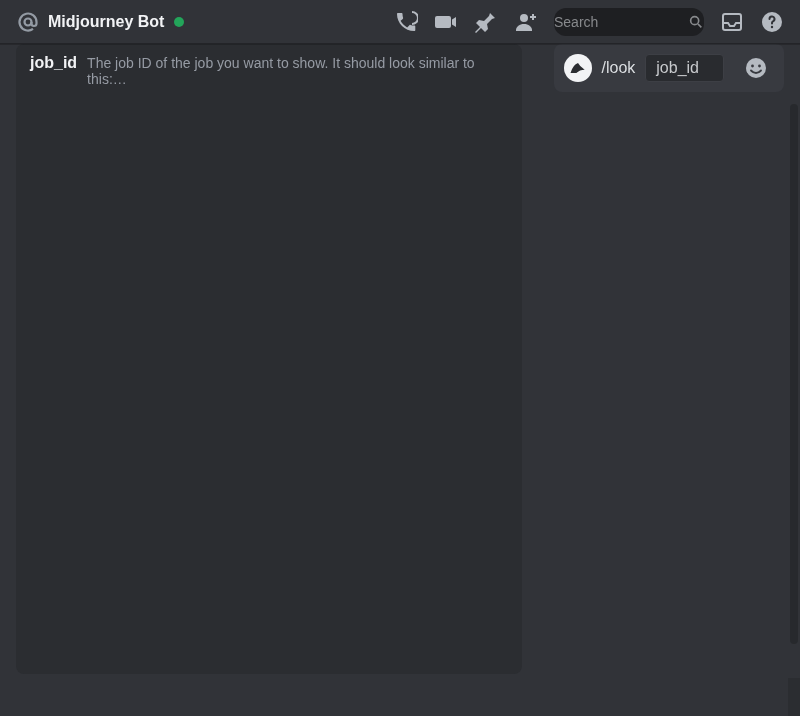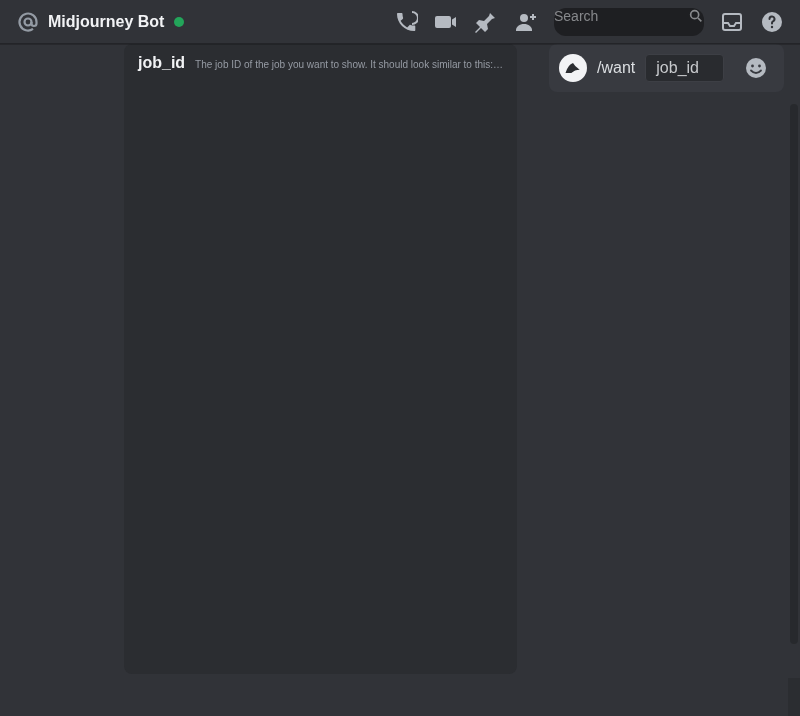--- a/index.html
+++ b/index.html
@@ -64,21 +64,21 @@
       display: flex;
       align-items: center;
       justify-content: center;
     }
     .search-wrap {
       background: #1e1f22;
       border-radius: 12px;
       width: 150px;
       height: 28px;
       display: flex;
-      align-items: flex-start;
+      align-items: center;
       padding: 0 0;
     }
     .search-input {
       background: transparent;
       border: none;
       outline: none;
       color: #dbdee1;
       font-size: 14px;
       width: 100%;
     }
@@ -110,21 +110,21 @@
       align-items: baseline;
       gap: 10px;
     }
     .suggestion-param {
       color: #f2f3f5;
       font-weight: 700;
       font-size: 16px;
     }
     .suggestion-desc {
       color: #969ba4;
-      font-size: 10px;
+      font-size: 14px;
     }
     .input-bar {
       margin: 0 16px 24px 16px;
       background: #383a40;
       border-radius: 8px;
       height: 48px;
       display: flex;
       align-items: center;
       padding: 0 16px 0 10px;
       gap: 10px;
@@ -255,21 +255,21 @@
     <span class="suggestion-param">job_id</span>
     <span class="suggestion-desc">The job ID of the job you want to show. It should look similar to this:…</span>
   </div>
 
   <div class="input-bar">
     <div class="bot-avatar">
       <svg viewBox="0 0 24 24">
           <path d="M3 18 Q6 8 12 6 Q14 10 20 14 Q14 14 10 18 Z" fill="#2b2d31"></path>
         </svg>
     </div>
-    <span class="command-text">/want</span>
+    <span class="command-text">/look</span>
     <span class="param-chip">job_id</span>
     <div class="input-spacer"></div>
     <div class="emoji-icon">
       <svg viewBox="0 0 24 24" fill="currentColor">
           <circle cx="12" cy="12" r="10"></circle>
           <circle cx="8.5" cy="10" r="1.4" fill="#383a40"></circle>
           <circle cx="15.5" cy="10" r="1.4" fill="#383a40"></circle>
           <path d="M7 14.5 q5 5 10 0" stroke="#383a40" stroke-width="1.8" fill="none" stroke-linecap="round"></path>
         </svg>
     </div>

